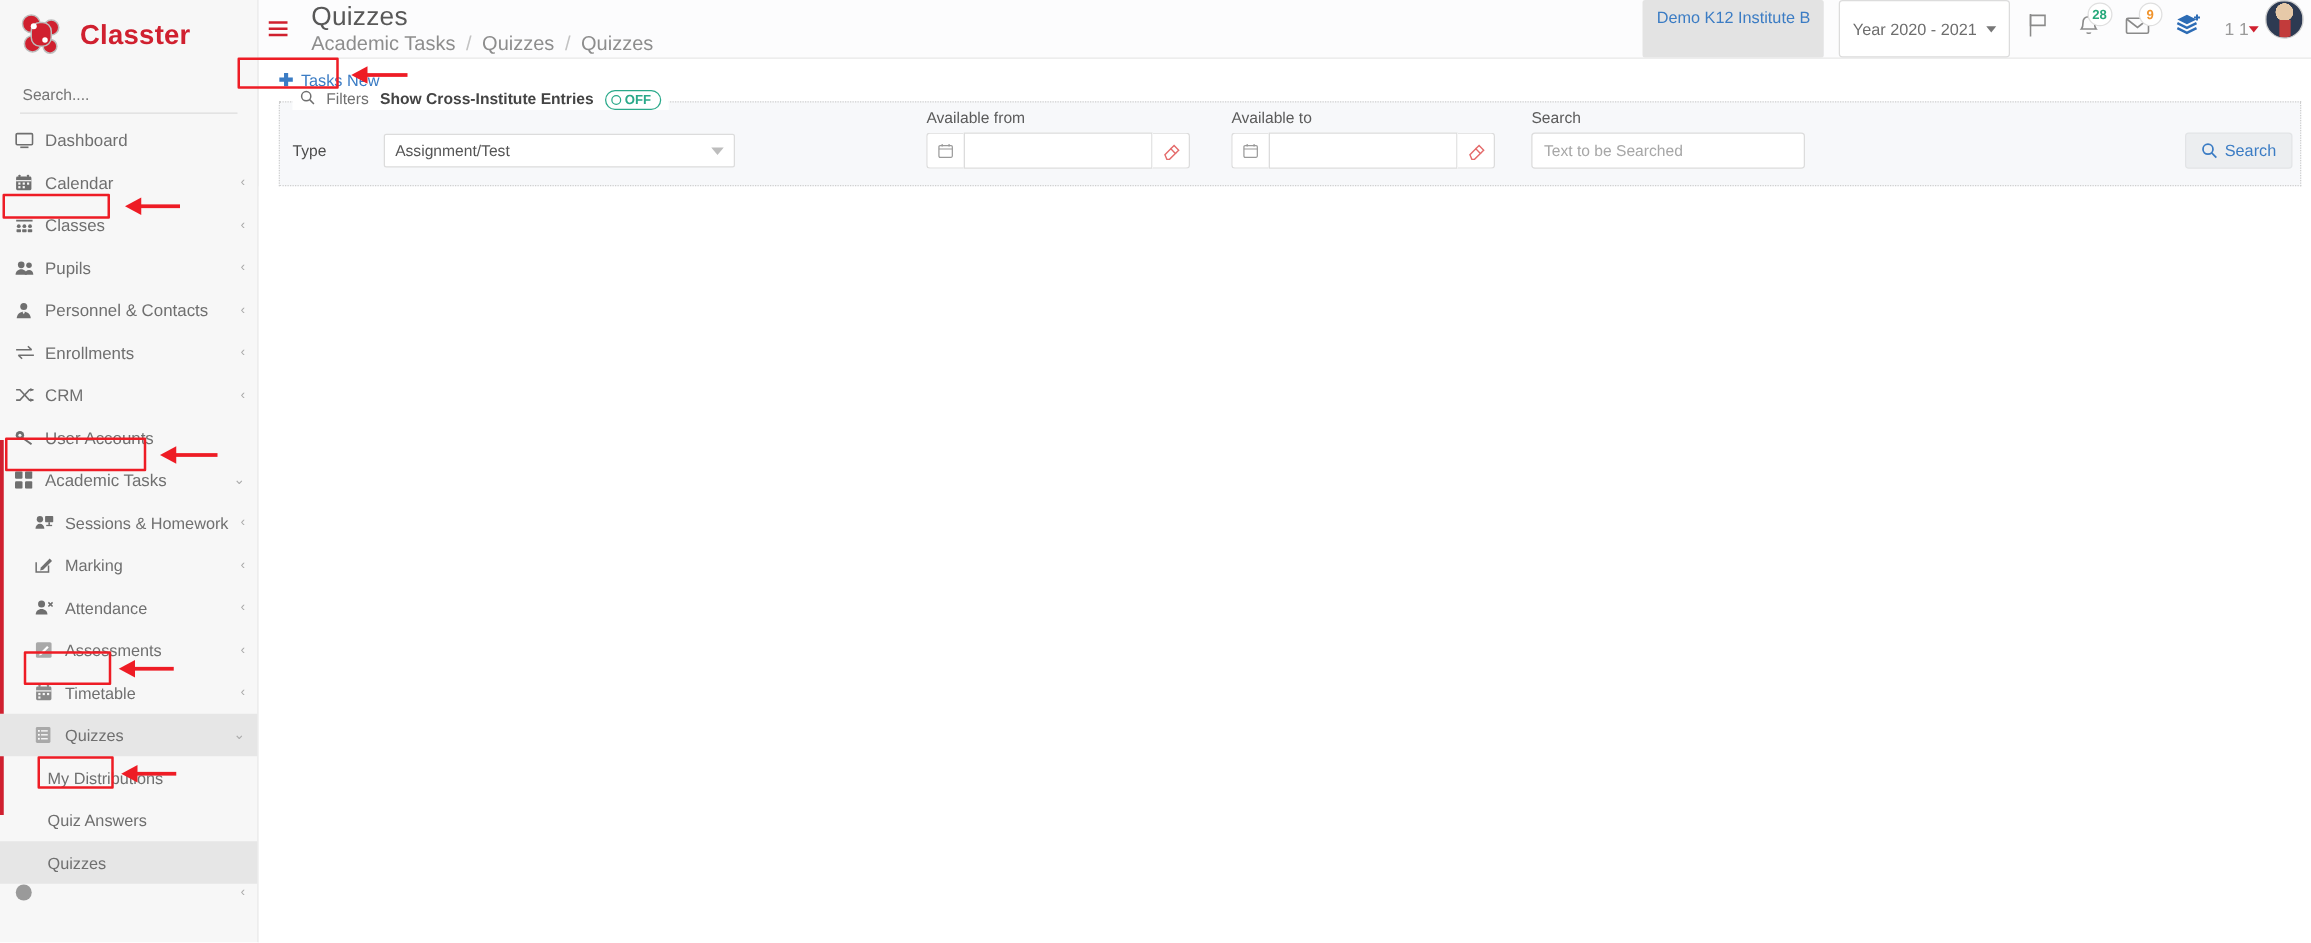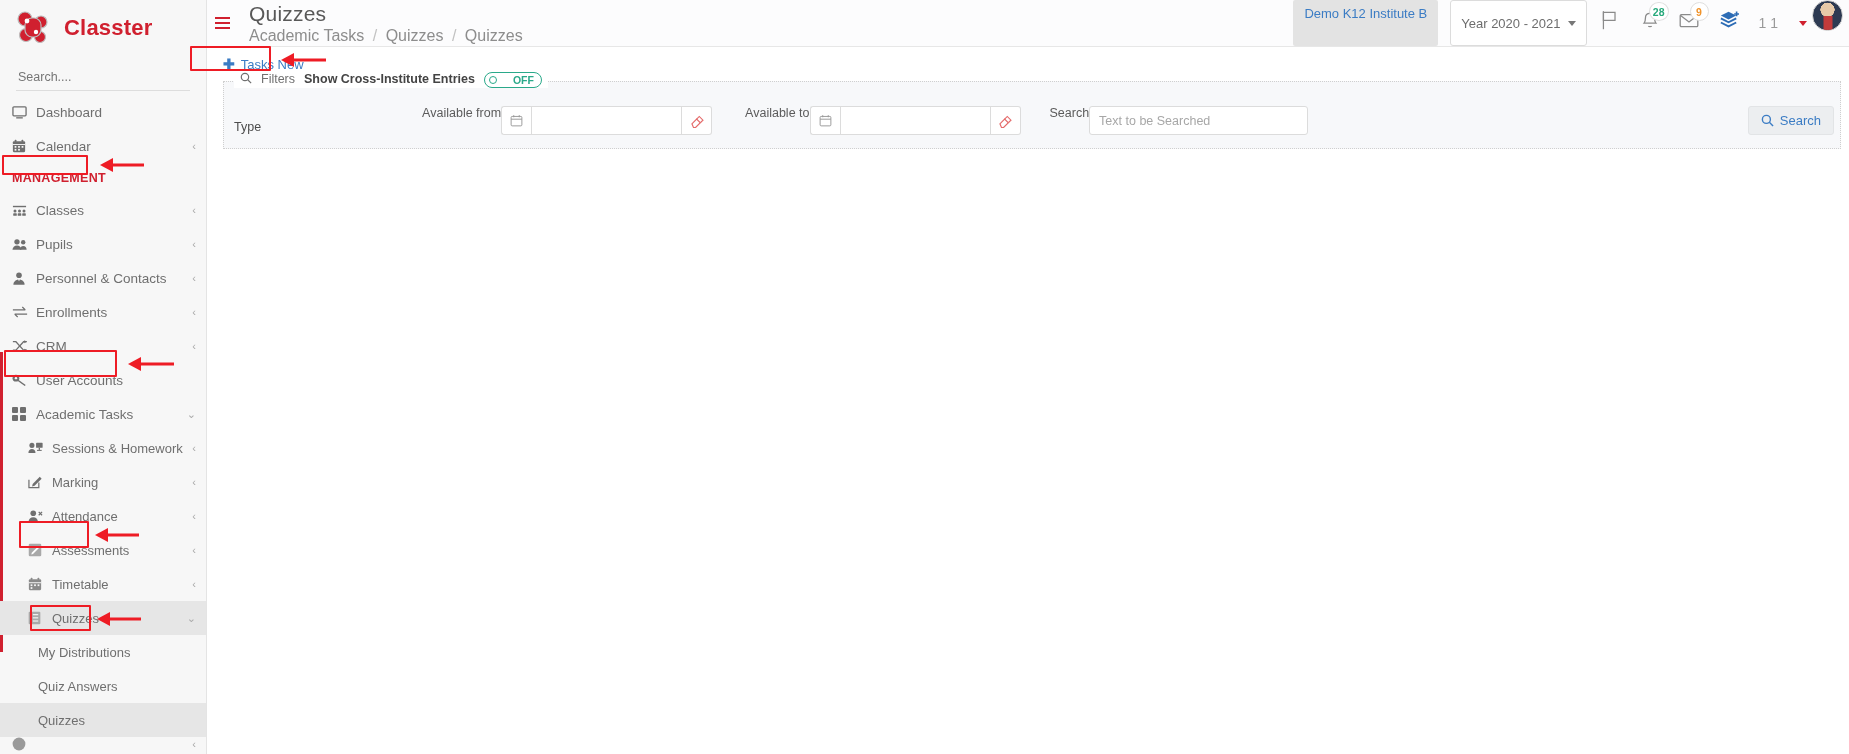--- a/index.html
+++ b/index.html
@@ -191,21 +191,21 @@
     font-size: 10.5px;
     display: flex; align-items: center; justify-content: center;
     font-weight: bold;
     padding: 0 3px;
   }
   .badge.green { color: #27a97b; }
   .badge.orange { color: #f0932b; }
 
   .usercount {
     color: #9a9a9a; font-size: 14px; margin-left: 12px;
-    display: flex; align-items: center; gap: 21px; cursor: pointer;
+    display: flex; align-items: center; gap: 0; cursor: pointer;
   }
   .avatar {
     width: 31px; height: 31px; border-radius: 50%;
     margin-left: 5px;
     background: radial-gradient(circle at 50% 30%, #e6c9a8 0 28%, #2d3a52 29% 100%);
     border: 1px solid #cfcfcf;
     position: relative; overflow: hidden;
     flex: 0 0 31px;
   }
   .avatar::after{
@@ -252,38 +252,38 @@
     white-space: nowrap;
   }
   .filters-legend .lab { color: #707070; }
   .flt-strong { font-weight: bold; color: #444; font-size: 12.5px; }
   .toggle-off {
     border: 1px solid #2aa98a;
     color: #2aa98a;
     border-radius: 10px;
     font-size: 10.5px;
     padding: 1px 7px 1px 4px;
-    display: inline-flex; align-items: center; gap: 16px;
+    display: inline-flex; align-items: center; gap: 3px;
     font-weight: bold;
     cursor: pointer;
   }
   .toggle-dot {
     width: 8px; height: 8px; border-radius: 50%;
     border: 1.5px solid #2aa98a;
     display: inline-block;
   }
 
   .filters-row {
     display: flex;
     align-items: flex-end;
     height: 100%;
     padding: 0 6px 0 10px;
     gap: 0;
   }
-  .fgroup { display: flex; justify-content: flex-end; }
+  .fgroup { display: flex; flex-direction: column; justify-content: flex-end; }
   .fgroup .flabel {
     font-size: 12.5px; color: #5b5b5b; margin-bottom: 5px;
   }
 
   .type-group { display: flex; align-items: center; padding-bottom: 14px; gap: 38px; }
   .type-label { font-size: 12.5px; color: #4d4d4d; margin-right: 8px; }
   .select-box {
     width: 281px; height: 27px;
     border: 1px solid #dcdcdc;
     background: #fff;
@@ -438,23 +438,20 @@
             <rect x="7" y="11.3" width="2" height="2"></rect>
           </g>
           <rect x="3.2" y="0.8" width="1.8" height="3" rx=".6"></rect>
           <rect x="11" y="0.8" width="1.8" height="3" rx=".6"></rect>
         </svg>
       </span>
       <span class="lbl">Calendar</span>
       <span class="caret">‹</span>
     </div>
 
-    <div class="section-head">
-      <span>MANAGEMENT</span>
-    </div>
 
     <div class="nav-item">
       <span class="ico">
         <svg class="i" width="15" height="15" viewBox="0 0 16 16" fill="#6f6f6f">
           <rect x="1" y="3" width="14" height="1.5"></rect>
           <circle cx="3.2" cy="8.5" r="1.6"></circle>
             <circle cx="8" cy="8.5" r="1.6"></circle>
             <circle cx="12.8" cy="8.5" r="1.6"></circle>
           <rect x="1.3" y="11" width="3.8" height="2.6" rx=".6"></rect>
           <rect x="6.1" y="11" width="3.8" height="2.6" rx=".6"></rect>
@@ -730,20 +727,24 @@
         <span class="toggle-off">
           <span class="toggle-dot"></span>
           <span>OFF</span>
         </span>
       </div>
 
       <div class="filters-row">
 
         <div class="type-group">
           <span class="type-label">Type</span>
+          <div class="select-box">
+            <span>Assignment/Test</span>
+            <span class="tri"></span>
+          </div>
         </div>
 
         <div class="fgroup" style="margin-left:153px;padding-bottom:13px;">
           <span class="flabel">Available from</span>
           <div class="date-wrap">
             <span class="addon left">
               <svg class="i" width="13" height="13" viewBox="0 0 16 16" fill="none" stroke="#9a9a9a" stroke-width="1.2">
                 <rect x="1.4" y="3" width="13.2" height="11.6" rx="1.2"></rect>
                 <path d="M1.4 6.4h13.2"></path>
                   <path d="M4.6 1.4v2.6M11.4 1.4v2.6"></path>

